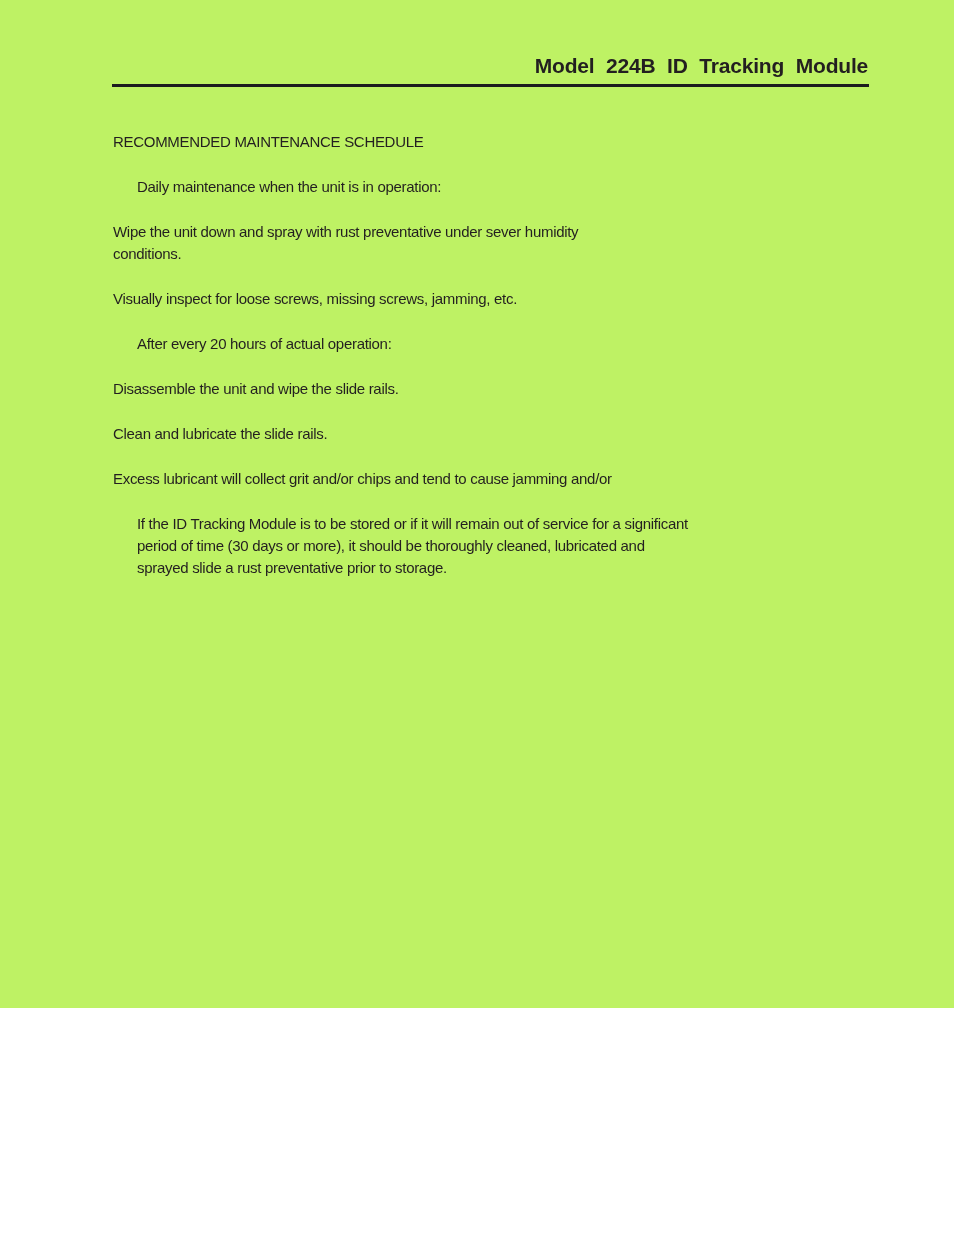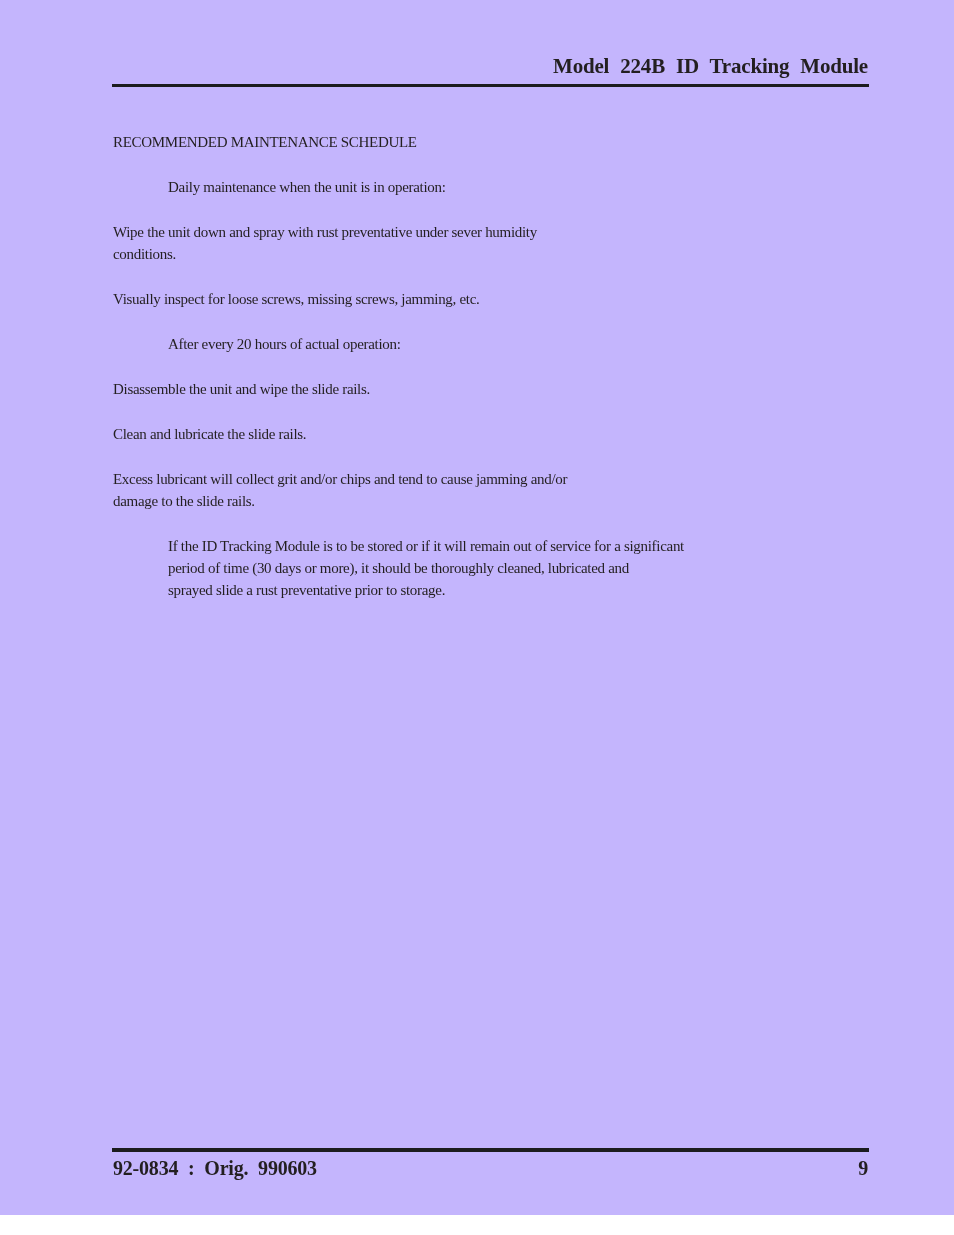--- a/index.html
+++ b/index.html
@@ -1,22 +1,22 @@
 <!DOCTYPE html>
 <html><head>
 <meta charset="utf-8">
 <style>
   * { margin: 0; padding: 0; box-sizing: border-box; }
   html, body { background: #ffffff; }
   .page {
     position: relative;
     width: 954px;
-    height: 1215px;
-    background: #c4b5fd;
-    font-family: Liberation Serif, serif;
+    height: 1008px;
+    background: #bef264;
+    font-family: Liberation Sans, sans-serif;
     color: #231f20;
     overflow: hidden;
   }
   .header-title {
     position: absolute;
     top: 54px;
     left: 113px;
     right: 86px;
     text-align: right;
     font-size: 21px;
@@ -41,21 +41,21 @@
     font-size: 15px;
     letter-spacing: -0.3px;
     line-height: 22px;
   }
   .section-heading {
     margin-bottom: 23px;
     white-space: nowrap;
   }
   .para { margin-bottom: 23px; }
   .para .line { white-space: nowrap; }
-  .indent-1 { margin-left: 55px; }
+  .indent-1 { margin-left: 24px; }
   .indent-2 { }
   .footer-rule {
     position: absolute;
     top: 1148px;
     left: 112px;
     right: 85px;
     height: 4px;
     background: #1c1c1e;
   }
   .footer {
@@ -99,21 +99,20 @@
           <div class="line">After every 20 hours of actual operation:</div>
         </div>
         <div class="para indent-2">
           <div class="line">Disassemble the unit and wipe the slide rails.</div>
         </div>
         <div class="para indent-2">
           <div class="line">Clean and lubricate the slide rails.</div>
         </div>
         <div class="para indent-2">
           <div class="line">Excess lubricant will collect grit and/or chips and tend to cause jamming and/or</div>
-          <div class="line">damage to the slide rails.</div>
         </div>
         <div class="para indent-1">
           <div class="line">If the ID Tracking Module is to be stored or if it will remain out of service for a significant</div>
           <div class="line">period of time (30 days or more), it should be thoroughly cleaned, lubricated and</div>
           <div class="line">sprayed slide a rust preventative prior to storage.</div>
         </div>
       </div>
   </div>
 
   <div class="footer-rule"></div>

